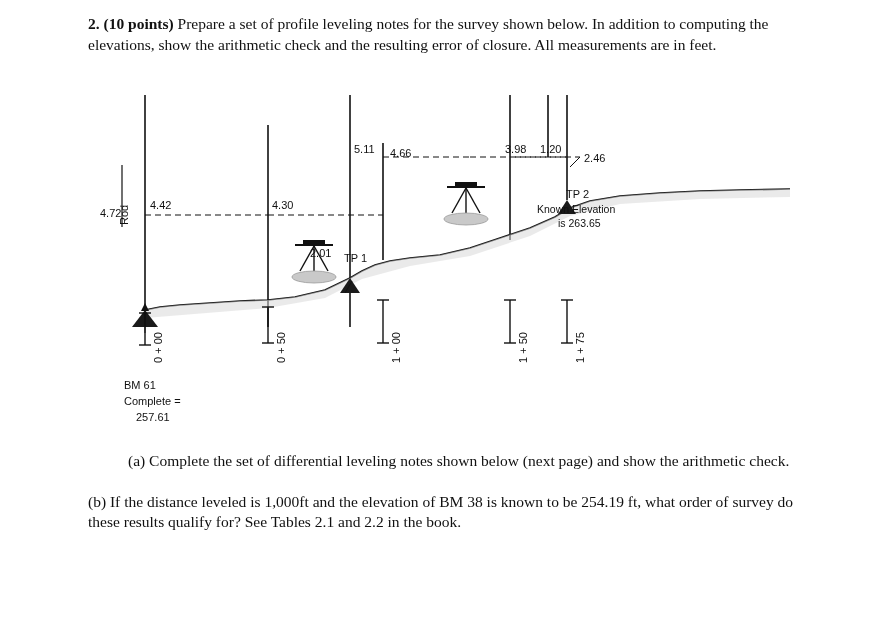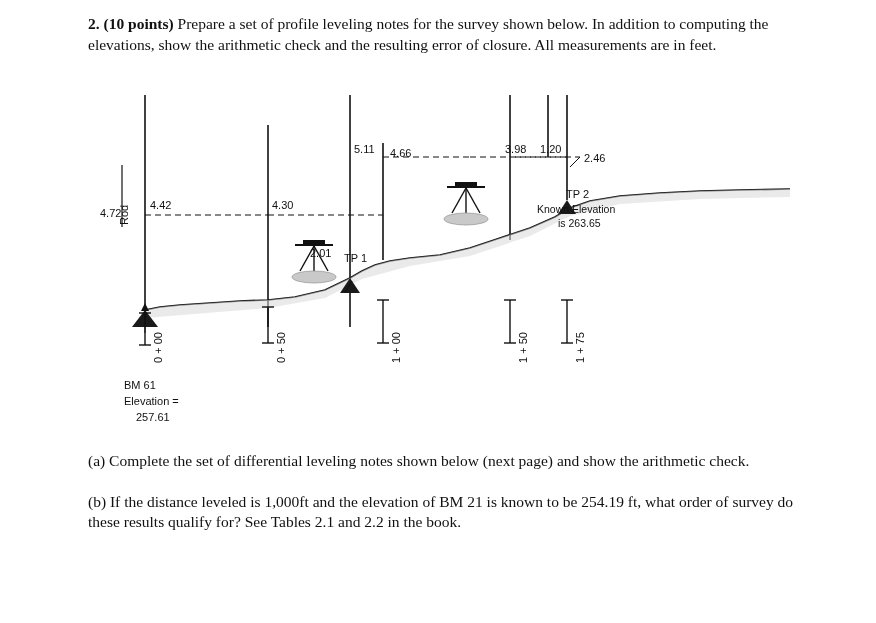--- a/index.html
+++ b/index.html
@@ -32,21 +32,21 @@
   }
   .q3 {
     position: absolute;
     left: 88px;
     top: 450px;
     width: 740px;
     font-size: 15.5px;
     line-height: 1.33;
   }
   .q3 .head { font-weight: bold; }
-  .q3 .para { margin-top: 1px; }
+  .q3 .para { margin-top: 1px; margin-left: 40px; }
   .q3 .partb { margin-top: 20px; }
 
   
   .figure {
     position: absolute;
     left: 100px;
     top: 95px;
     width: 700px;
     height: 340px;
   }
@@ -168,22 +168,22 @@
     <div class="fig-label small" style="left:437px; top:108px;">Known Elevation</div>
     <div class="fig-label small" style="left:437px; top:122px;margin-left:21px;">is 263.65</div>
 
     <div class="fig-label vert" style="left:52px; top:268px;">0 + 00</div>
     <div class="fig-label vert" style="left:175px; top:268px;">0 + 50</div>
     <div class="fig-label vert" style="left:290px; top:268px;">1 + 00</div>
     <div class="fig-label vert" style="left:417px; top:268px;">1 + 50</div>
     <div class="fig-label vert" style="left:474px; top:268px;">1 + 75</div>
 
     <div class="fig-label" style="left:24px; top:284px;">BM 61</div>
-    <div class="fig-label" style="left:24px; top:300px;">Elevation =</div>
+    <div class="fig-label" style="left:24px; top:300px;">Complete =</div>
     <div class="fig-label" style="left:36px; top:316px;">257.61</div>
   </div>
 
   <div class="q3">
     <div class="para">(a) Complete the set of differential leveling notes shown below (next page) and show the arithmetic check.</div>
-    <div class="partb">(b) If the distance leveled is 1,000ft and the elevation of BM 21 is known to be 254.19 ft, what order of survey do these results qualify for? See Tables 2.1 and 2.2 in the book.</div>
+    <div class="partb">(b) If the distance leveled is 1,000ft and the elevation of BM 38 is known to be 254.19 ft, what order of survey do these results qualify for? See Tables 2.1 and 2.2 in the book.</div>
   </div>
 
 </div>
 
 </body></html>

